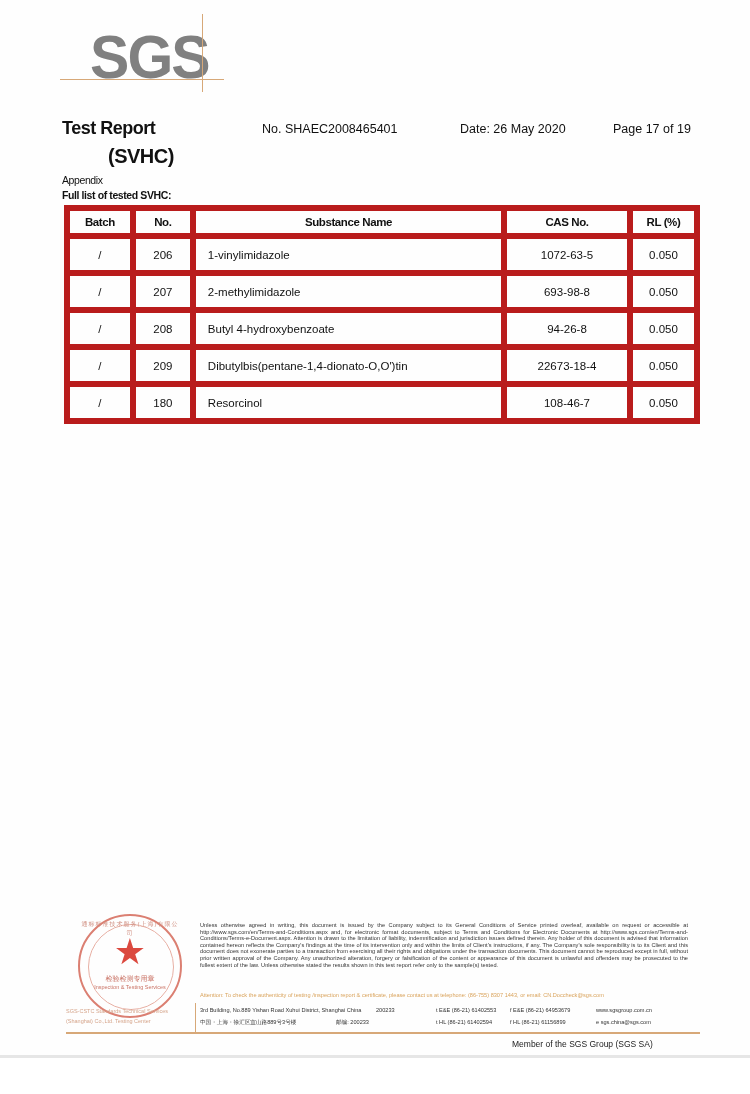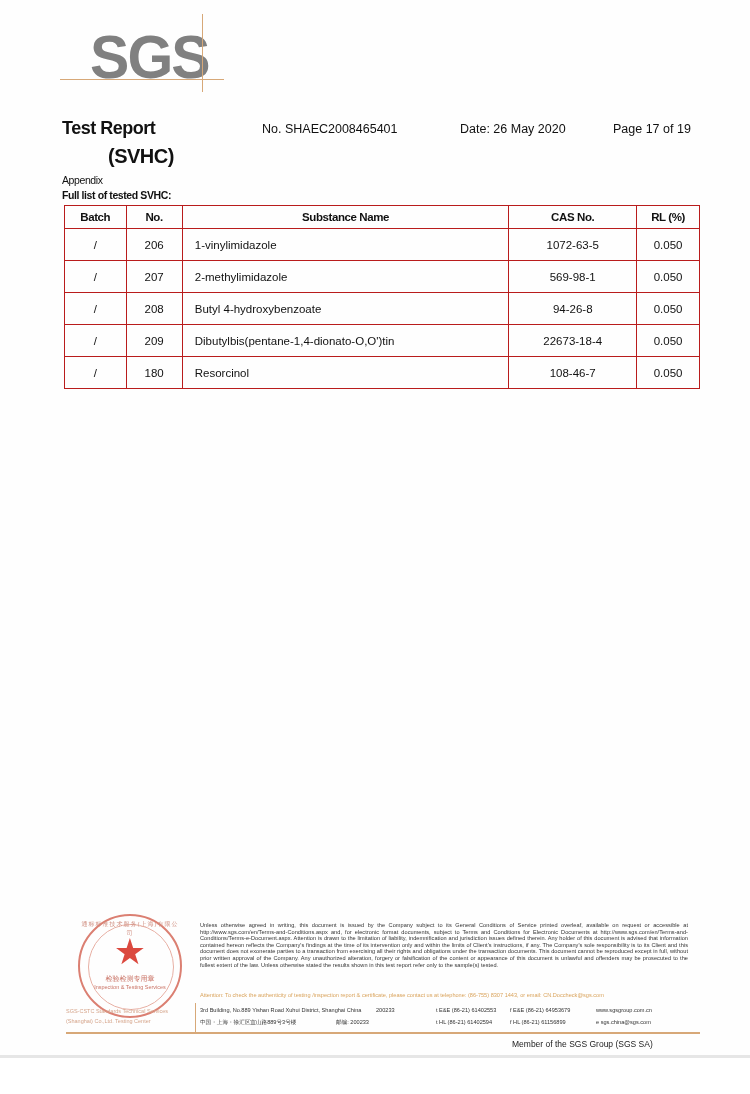--- a/index.html
+++ b/index.html
@@ -19,21 +19,21 @@
   .title1 { position:absolute; left:62px; top:118px; font-size:18px; font-weight:bold; letter-spacing:-0.5px; }
   .title2 { position:absolute; left:62px; top:145px; font-size:20px; font-weight:bold; letter-spacing:-0.5px;margin-left:46px; }
   .report-no { position:absolute; left:262px; top:122px; font-size:12.5px; }
   .report-date { position:absolute; left:460px; top:122px; font-size:12.5px; }
   .report-page { position:absolute; left:613px; top:122px; font-size:12.5px; }
   .appendix { position:absolute; left:62px; top:174px; font-size:10.5px; font-weight:normal; letter-spacing:-0.4px; }
   .fulllist { position:absolute; left:62px; top:189px; font-size:10.5px; font-weight:bold; letter-spacing:-0.4px; }
 
   
   table.svhc { position:absolute; left:64px; top:205px; width:636px; border-collapse:collapse; font-size:11.5px; }
-  table.svhc th, table.svhc td { border:1px solid #b91c1c; height:31px; padding:0 12px; }
+  table.svhc th, table.svhc td { border:6px solid #b91c1c; height:31px; padding:0 12px; }
   table.svhc th { height:22px; font-weight:bold; font-size:11.5px; letter-spacing:-0.4px; text-align:center; }
   table.svhc { border:1.5px solid #222; }
   .c-batch { width:38px; text-align:center; }
   .c-no { width:34px; text-align:center; }
   .c-name { width:348px; text-align:left; }
   .c-cas { width:118px; text-align:center; }
   .c-rl { width:40px; text-align:center; }
   th.c-no { text-align:center; }
   th.c-name { text-align:center; }
 
@@ -91,21 +91,21 @@
       <td class="c-batch">/</td>
       <td class="c-no">206</td>
       <td class="c-name">1-vinylimidazole</td>
       <td class="c-cas">1072-63-5</td>
       <td class="c-rl">0.050</td>
     </tr>
     <tr>
       <td class="c-batch">/</td>
       <td class="c-no">207</td>
       <td class="c-name">2-methylimidazole</td>
-      <td class="c-cas">569-98-1</td>
+      <td class="c-cas">693-98-8</td>
       <td class="c-rl">0.050</td>
     </tr>
     <tr>
       <td class="c-batch">/</td>
       <td class="c-no">208</td>
       <td class="c-name">Butyl 4-hydroxybenzoate</td>
       <td class="c-cas">94-26-8</td>
       <td class="c-rl">0.050</td>
     </tr>
     <tr>

